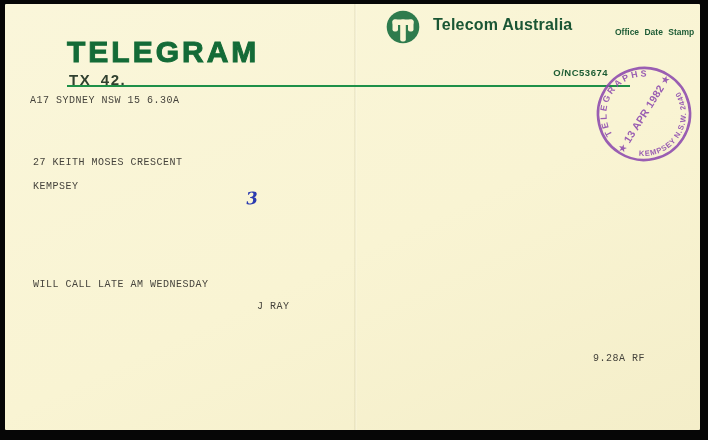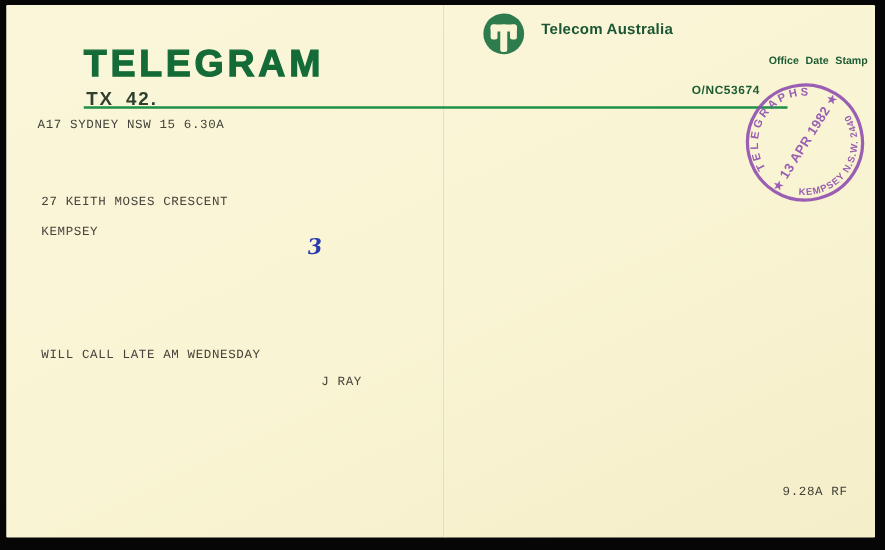--- a/index.html
+++ b/index.html
@@ -31,41 +31,41 @@
   .rule{
     position:absolute;left:62px;top:81px;width:563px;height:2px;background:#1e9048;
   }
   .serial{
     position:absolute;left:521px;top:63px;width:82px;text-align:right;
     font-size:9.5px;font-weight:bold;letter-spacing:0.5px;color:#1d5c33;
   }
   .brand-logo{position:absolute;left:381px;top:6px;width:34px;height:34px;}
   .brand-name{
     position:absolute;left:428px;top:12px;
-    font-size:12px;font-weight:bold;letter-spacing:0.2px;color:#1a5634;
+    font-size:16px;font-weight:bold;letter-spacing:0.2px;color:#1a5634;
   }
   .ods-label{
-    position:absolute;left:610px;top:39px;
+    position:absolute;left:610px;top:23px;
     font-size:8.5px;font-weight:bold;word-spacing:3px;color:#1e5c36;
   }
   
   .typed{
     font-family:"Liberation Mono","DejaVu Sans Mono",monospace;
     font-size:10px;letter-spacing:0.5px;color:#45433c;white-space:pre;
   }
   .routing{position:absolute;left:25px;top:91px;}
   .address{position:absolute;left:28px;top:147px;line-height:23.5px;}
   .pen-note{
     position:absolute;left:241px;top:184px;
     font-family:"DejaVu Serif",serif;font-style:italic;font-weight:bold;
     font-size:17px;color:#2b3bb0;transform:rotate(-4deg);
   }
   .message{position:absolute;left:28px;top:275px;}
   .signature{position:absolute;left:252px;top:297px;}
-  .time-recv{position:absolute;left:621px;top:349px;margin-top:36px;}
+  .time-recv{position:absolute;left:588px;top:349px;}
   
   #stamp{
     position:absolute;left:589px;top:60px;width:100px;height:100px;
     transform:rotate(-58deg);opacity:0.88;
   }
   #stamp text{fill:#8d4aae;font-family:"Liberation Sans",sans-serif;font-weight:bold;}
 </style>
 </head>
 <body>
 

